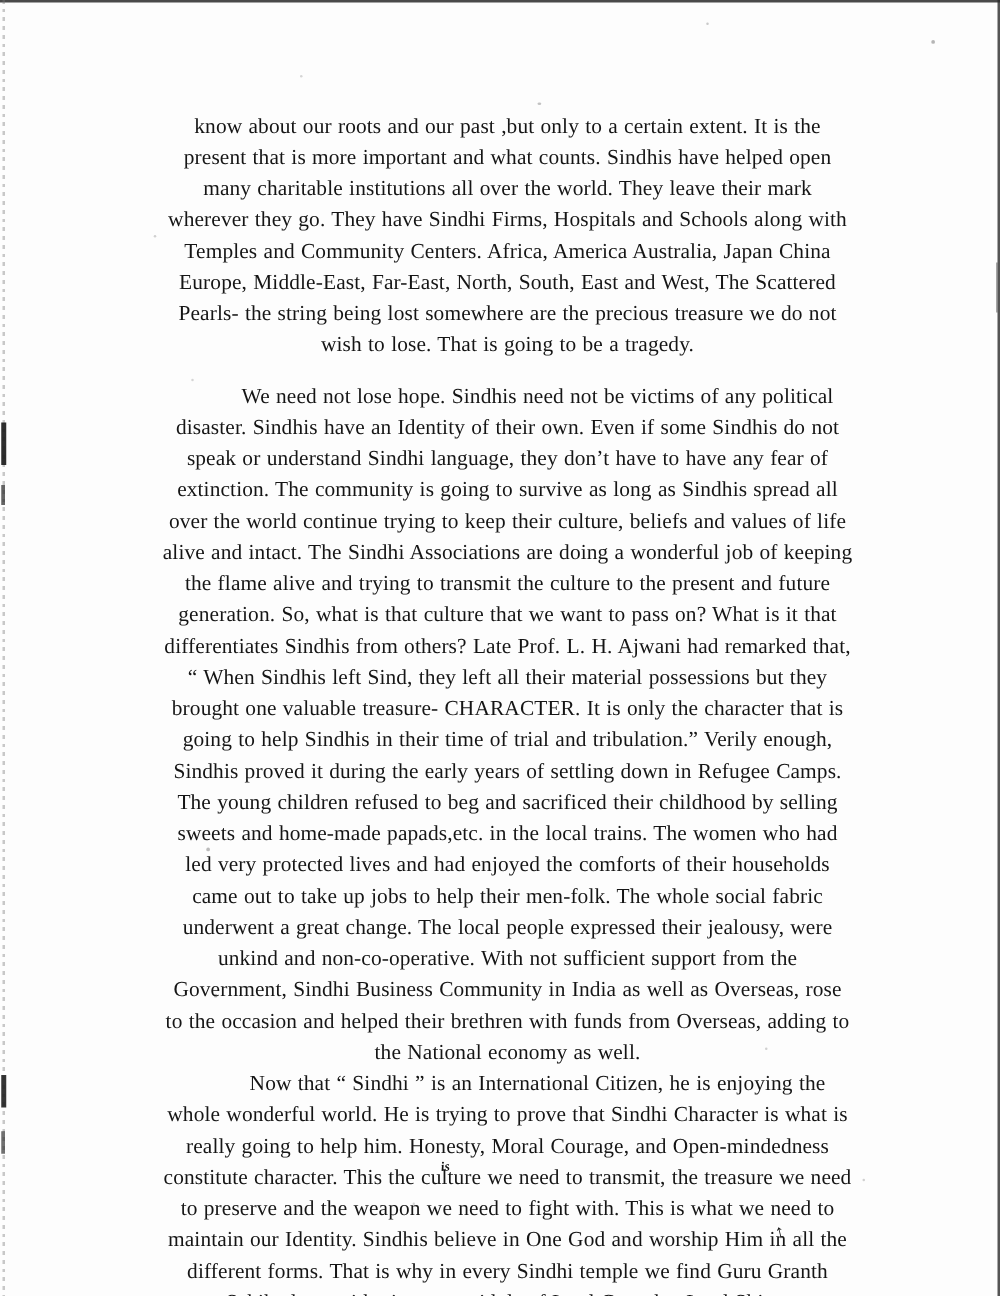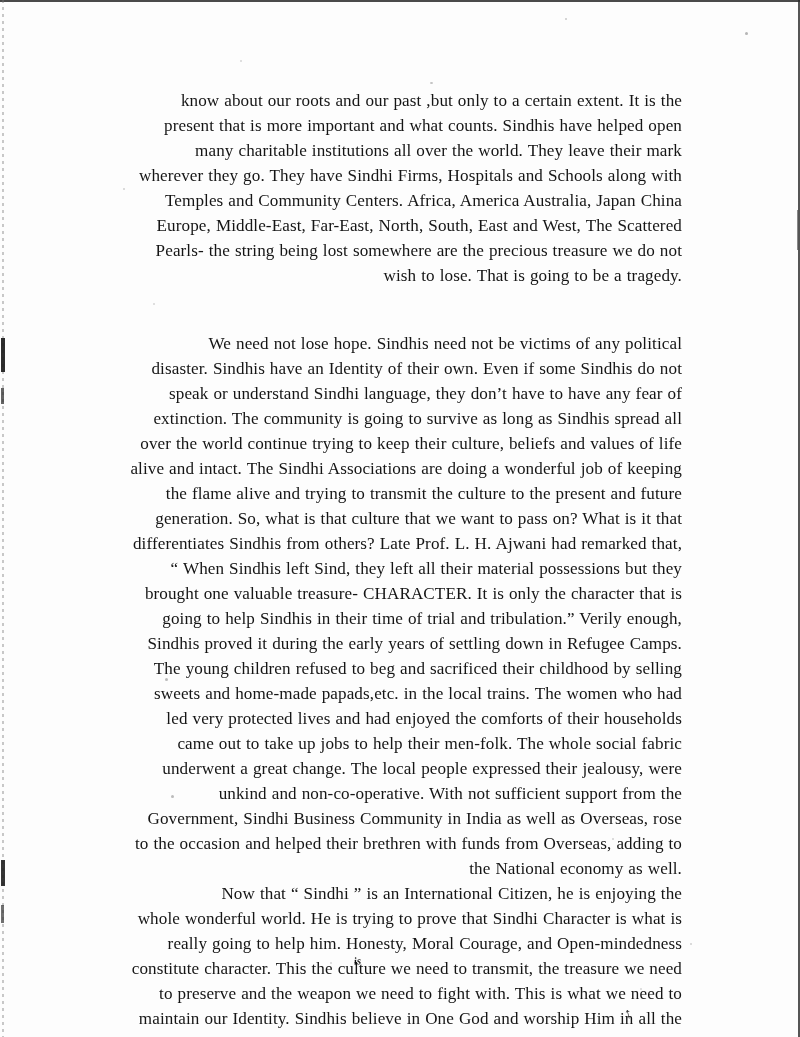--- a/index.html
+++ b/index.html
@@ -108,26 +108,26 @@
     position: absolute;
     left: 130px;
     top: 88px;
     width: 552px;
   }
   .para {
     margin: 0;
     font-size: 17.1px;
     line-height: 25px;
     color: #151515;
-    text-align: right;
+    text-align: center;
     letter-spacing: .1px;
     word-spacing: .6px;
   }
   .para.indent { text-indent: 48px; }
-  .para.gap-before { margin-top: 43px; }
+  .para.gap-before { margin-top: 16px; }
 
   
   .hand-ins {
     position: relative;
     display: inline-block;
     width: 0;
     height: 0;
     vertical-align: baseline;
   }
   .hand-ins span {

